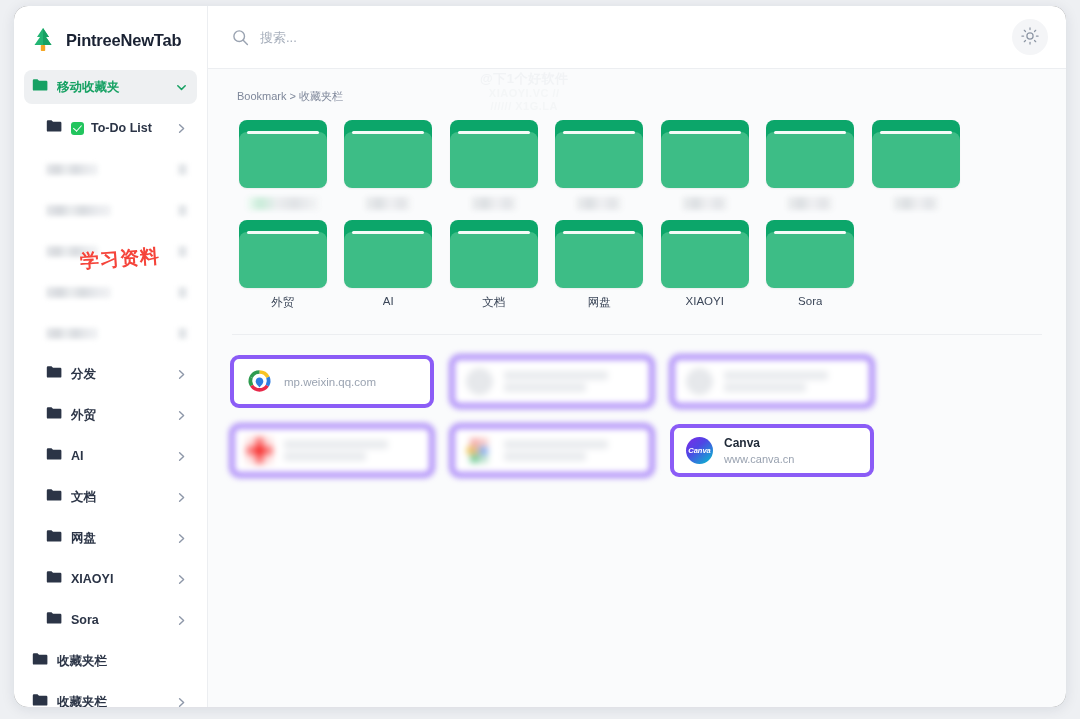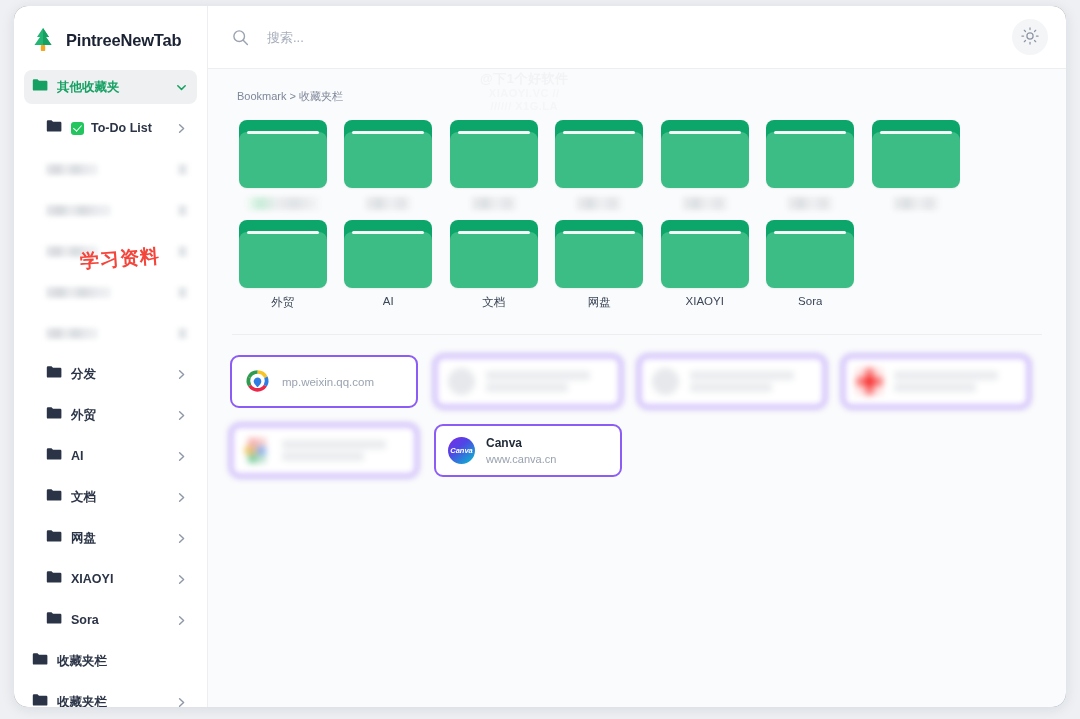--- a/index.html
+++ b/index.html
@@ -108,21 +108,20 @@
     display: flex; align-items: center;
     padding: 0 18px 0 24px;
     background: #fff;
   }
   .search-wrap { display: flex; align-items: center; gap: 11px; flex: 1 1 auto; }
   .search-icon { color: #98a1b0; display: flex; }
   .search-input {
     border: none; outline: none; background: transparent;
     font-size: 13px; color: #3a4557; width: 340px;
     font-family: "Liberation Sans", "DejaVu Sans", sans-serif;
-    margin-left: 7px;
   }
   .search-input::placeholder { color: #a5adba; }
   .theme-btn {
     width: 36px; height: 36px; border-radius: 50%;
     background: #f4f5f7; border: none;
     display: flex; align-items: center; justify-content: center;
     cursor: pointer; color: #8e97a5;
   }
 
   .content {
@@ -192,23 +191,23 @@
     text-align: center;
     white-space: nowrap;
   }
   .watermark-soft .l2 { font-size: 11px; color: #f4f6f7; }
 
   .cards {
     display: flex; flex-wrap: wrap;
     gap: 16px 16px;
   }
   .card {
-    width: 188px; height: 53px;
+    width: 204px; height: 53px;
     background: #fff;
-    border: 2px solid #8b5cf6;
+    border: 4px solid #8b5cf6;
     border-radius: 9px;
     display: flex; align-items: center;
     padding: 0 12px;
     gap: 11px;
     cursor: pointer;
     overflow: hidden;
     position: relative;
   }
   .card-ico {
     width: 27px; height: 27px; border-radius: 50%;
@@ -256,21 +255,21 @@
         </svg>
       </span>
       <span class="brand-title">PintreeNewTab</span>
     </div>
 
     <nav class="nav" id="nav">
         <div class="nav-item sel">
           <span class="folder-glyph"><svg width="16" height="14" viewBox="0 0 16 14">
               <path class="fg" fill="#2b3446" d="M0.8 2.4a1.2 1.2 0 0 1 1.2-1.2h3.5l1.5 1.6h7.2a1.2 1.2 0 0 1 1.2 1.2v7.4a1.2 1.2 0 0 1-1.2 1.2H2a1.2 1.2 0 0 1-1.2-1.2z"></path>
             </svg></span>
-          <span class="nav-label">其他收藏夹</span>
+          <span class="nav-label">移动收藏夹</span>
           <span class="chev">
             <svg width="11" height="11" viewBox="0 0 11 11" fill="none" stroke="#16a163" stroke-width="1.5" stroke-linecap="round" stroke-linejoin="round">
               <polyline points="1.8,3.8 5.5,7.4 9.2,3.8"></polyline>
             </svg>
           </span>
         </div>
         <div class="nav-item child">
           <span class="folder-glyph"><svg width="16" height="14" viewBox="0 0 16 14">
               <path class="fg" fill="#2b3446" d="M0.8 2.4a1.2 1.2 0 0 1 1.2-1.2h3.5l1.5 1.6h7.2a1.2 1.2 0 0 1 1.2 1.2v7.4a1.2 1.2 0 0 1-1.2 1.2H2a1.2 1.2 0 0 1-1.2-1.2z"></path>
             </svg></span>

